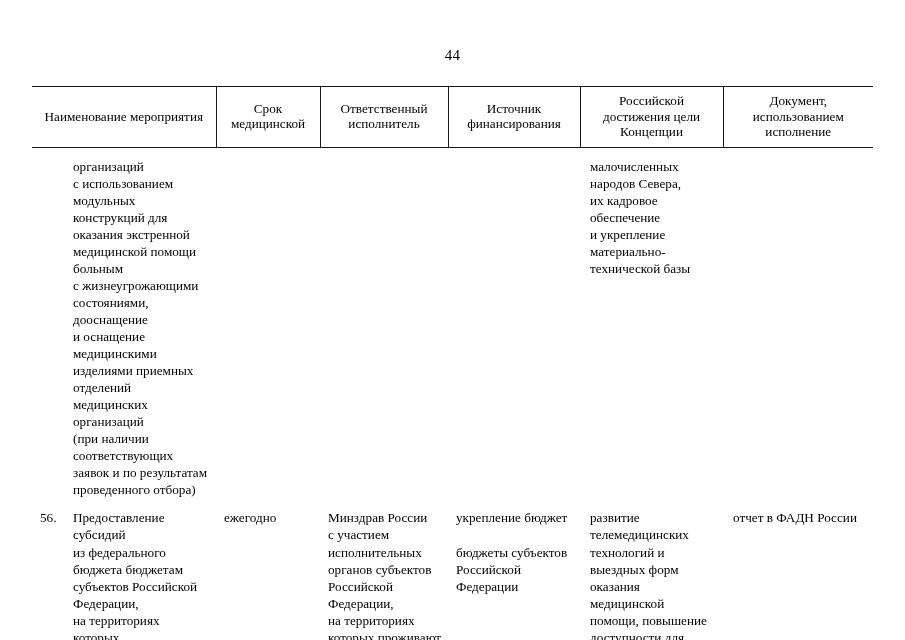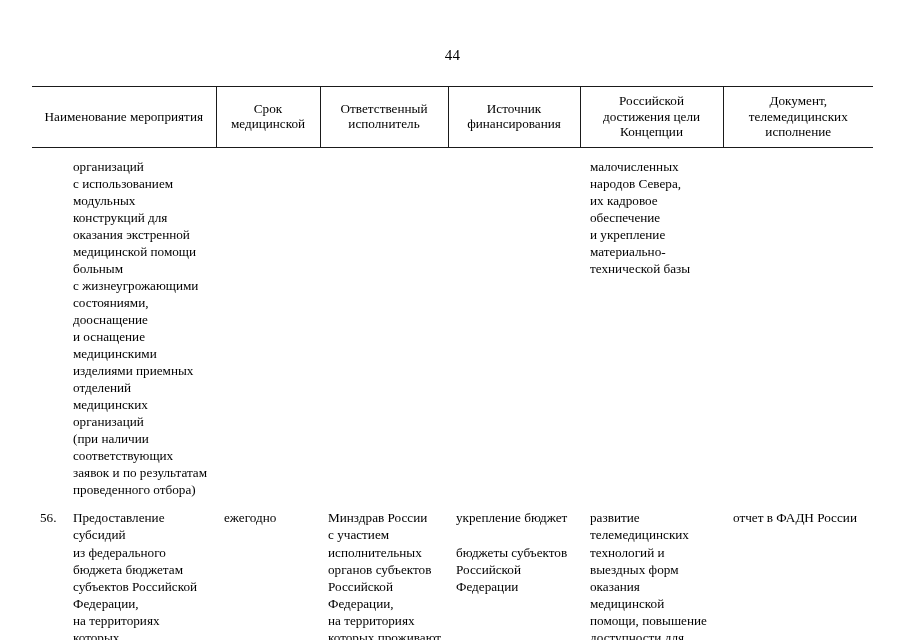--- a/index.html
+++ b/index.html
@@ -130,21 +130,21 @@
         <th style="white-space: pre-line;">Срок
 медицинской</th>
         <th style="white-space: pre-line;">Ответственный
 исполнитель</th>
         <th style="white-space: pre-line; font-family: Liberation Serif, serif;">Источник
 финансирования</th>
         <th style="white-space: pre-line;">Российской
 достижения цели
 Концепции</th>
         <th class="hd-last" style="white-space: pre-line;">Документ,
-телемедицинских
+использованием
 исполнение</th>
       </tr>
     </thead>
 
     <tbody>
 
       <tr>
         <td class="col-num cell-pad-top-cont"></td>
         <td class="col-name cell-pad-top-cont lines">организаций
 с использованием

